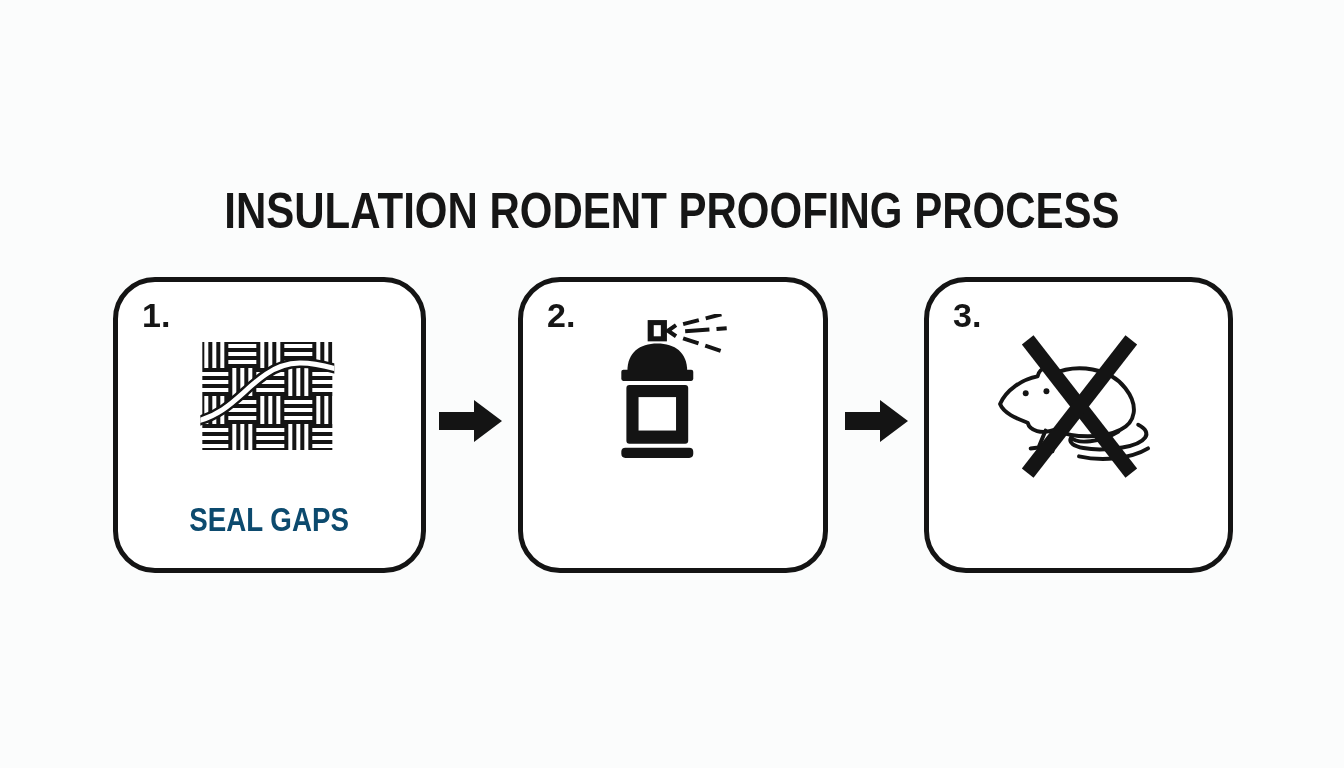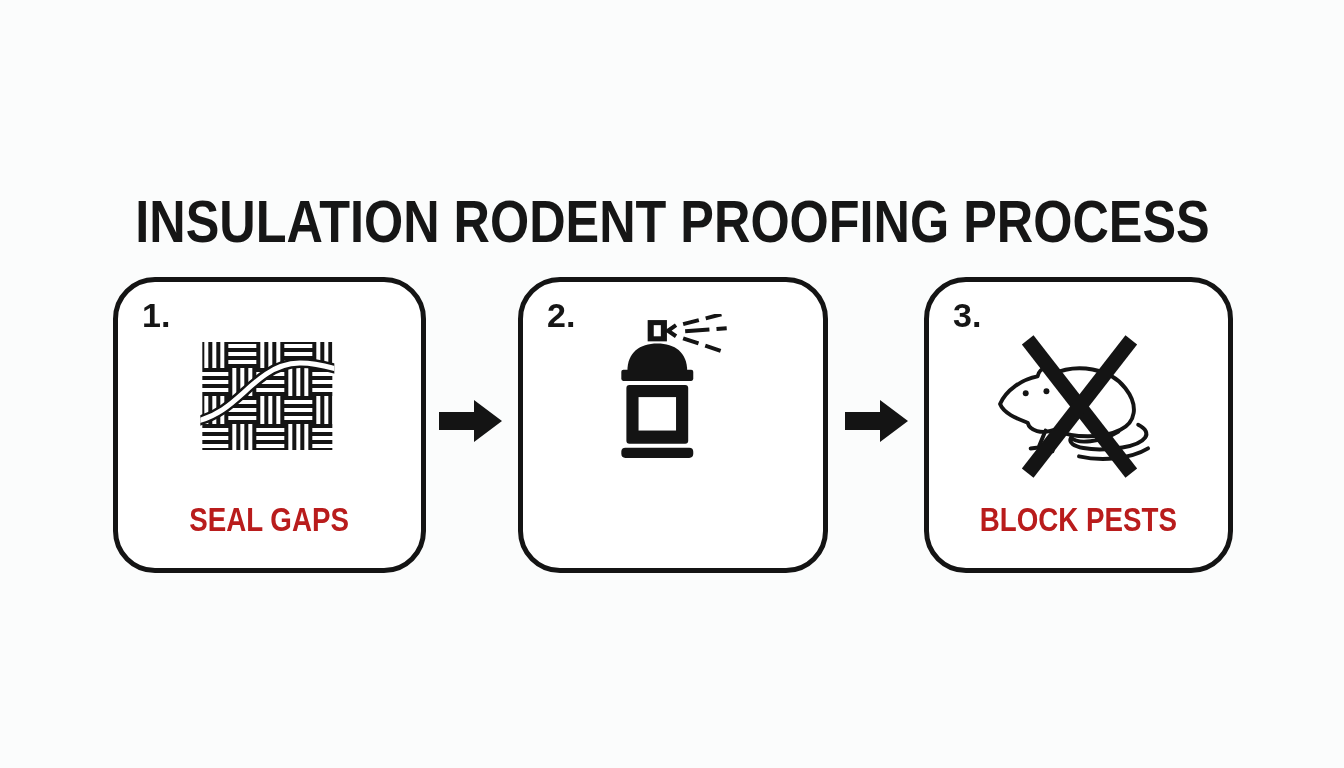--- a/index.html
+++ b/index.html
@@ -7,41 +7,41 @@
     width:1344px;height:768px;overflow:hidden;
     background:#fbfcfc;
     font-family:"Liberation Sans","DejaVu Sans",sans-serif;
     color:#111;
     position:relative;
   }
   .canvas{position:absolute;inset:0;}
 
   .diagram-title{
     position:absolute;top:152px;left:0;width:100%;
-    text-align:center;font-size:60px;font-weight:700;
+    text-align:center;font-size:50px;font-weight:700;
     letter-spacing:0px;line-height:1;color:#161616;
   }
   .diagram-title .squeeze{display:inline-block;transform:scaleX(0.84);transform-origin:center;}
 
   .step-box{
     position:absolute;top:277px;height:296px;
     background:#ffffff;border:5px solid #141414;border-radius:42px;
     box-sizing:border-box;
   }
   .step-box.b1{left:113px;width:313px;}
   .step-box.b2{left:518px;width:310px;}
   .step-box.b3{left:924px;width:309px;}
 
   .step-number{
     position:absolute;top:16px;left:24px;
     font-size:34px;font-weight:700;line-height:1;color:#161616;
   }
   .step-label{
     position:absolute;bottom:32px;left:0;width:100%;
-    text-align:center;font-size:33px;font-weight:700;line-height:1;color:#b91c1c;
+    text-align:center;font-size:33px;font-weight:700;line-height:1;color:#0c4a6e;
   }
   .step-label .squeeze{display:inline-block;transform:scaleX(0.84);transform-origin:center;}
 
   .icon-wrap{position:absolute;left:50%;}
   .icon-mesh{top:58px;transform:translateX(-52%);}
   .icon-spray{top:32px;transform:translateX(-46%);}
   .icon-rat{top:50px;transform:translateX(-50%);}
 
   .flow-arrow{position:absolute;top:398px;width:64px;height:46px;}
   .flow-arrow.a1{left:439px;}
@@ -137,16 +137,15 @@
           <path d="M 68,103 L 63,121 L 55,122"></path>
         </g>
         <circle cx="36" cy="62" r="3" fill="#141414"></circle>
         <circle cx="57" cy="60" r="3" fill="#141414"></circle>
         <g stroke="#141414" stroke-width="15">
           <line x1="38" y1="8" x2="143" y2="143"></line>
           <line x1="143" y1="8" x2="38" y2="143"></line>
         </g>
       </svg>
     </div>
-    <div class="step-label"><span class="squeeze">BLOCK PESTS</span></div>
   </div>
 
 </div>
 
 </body></html>

